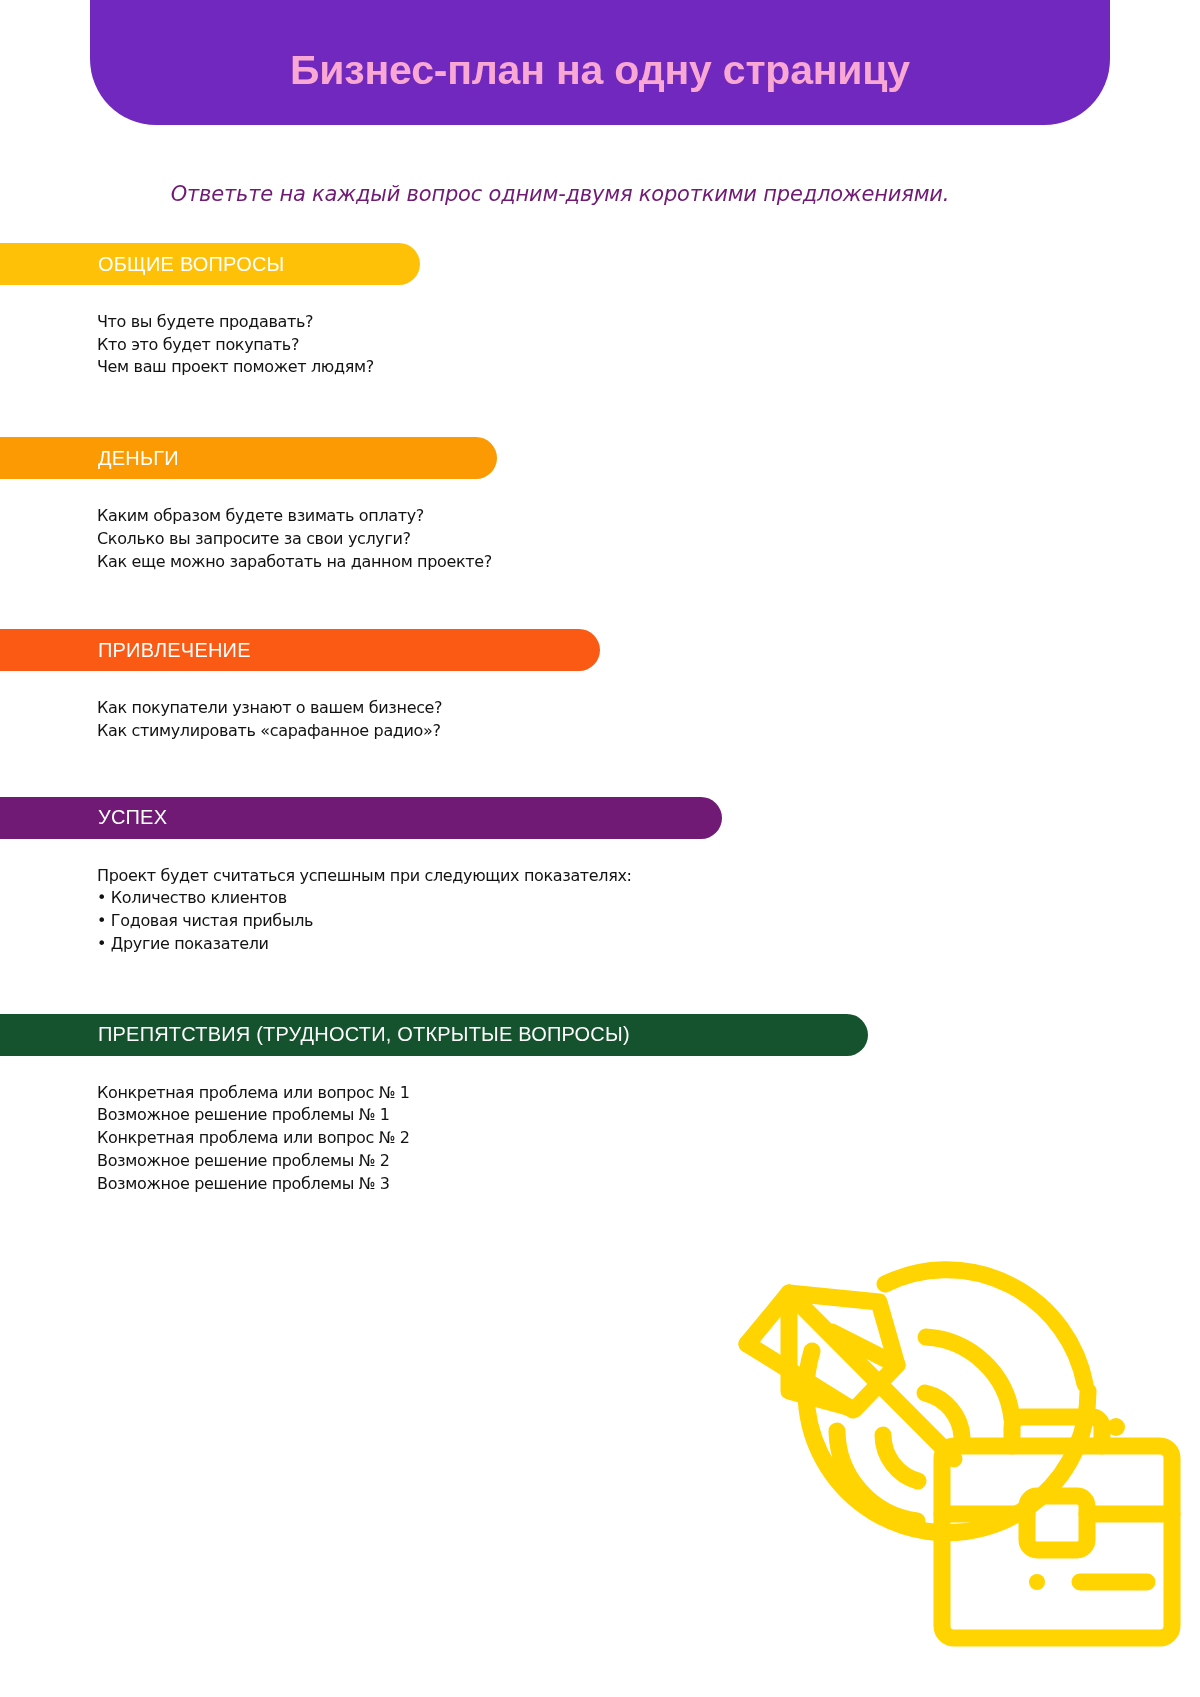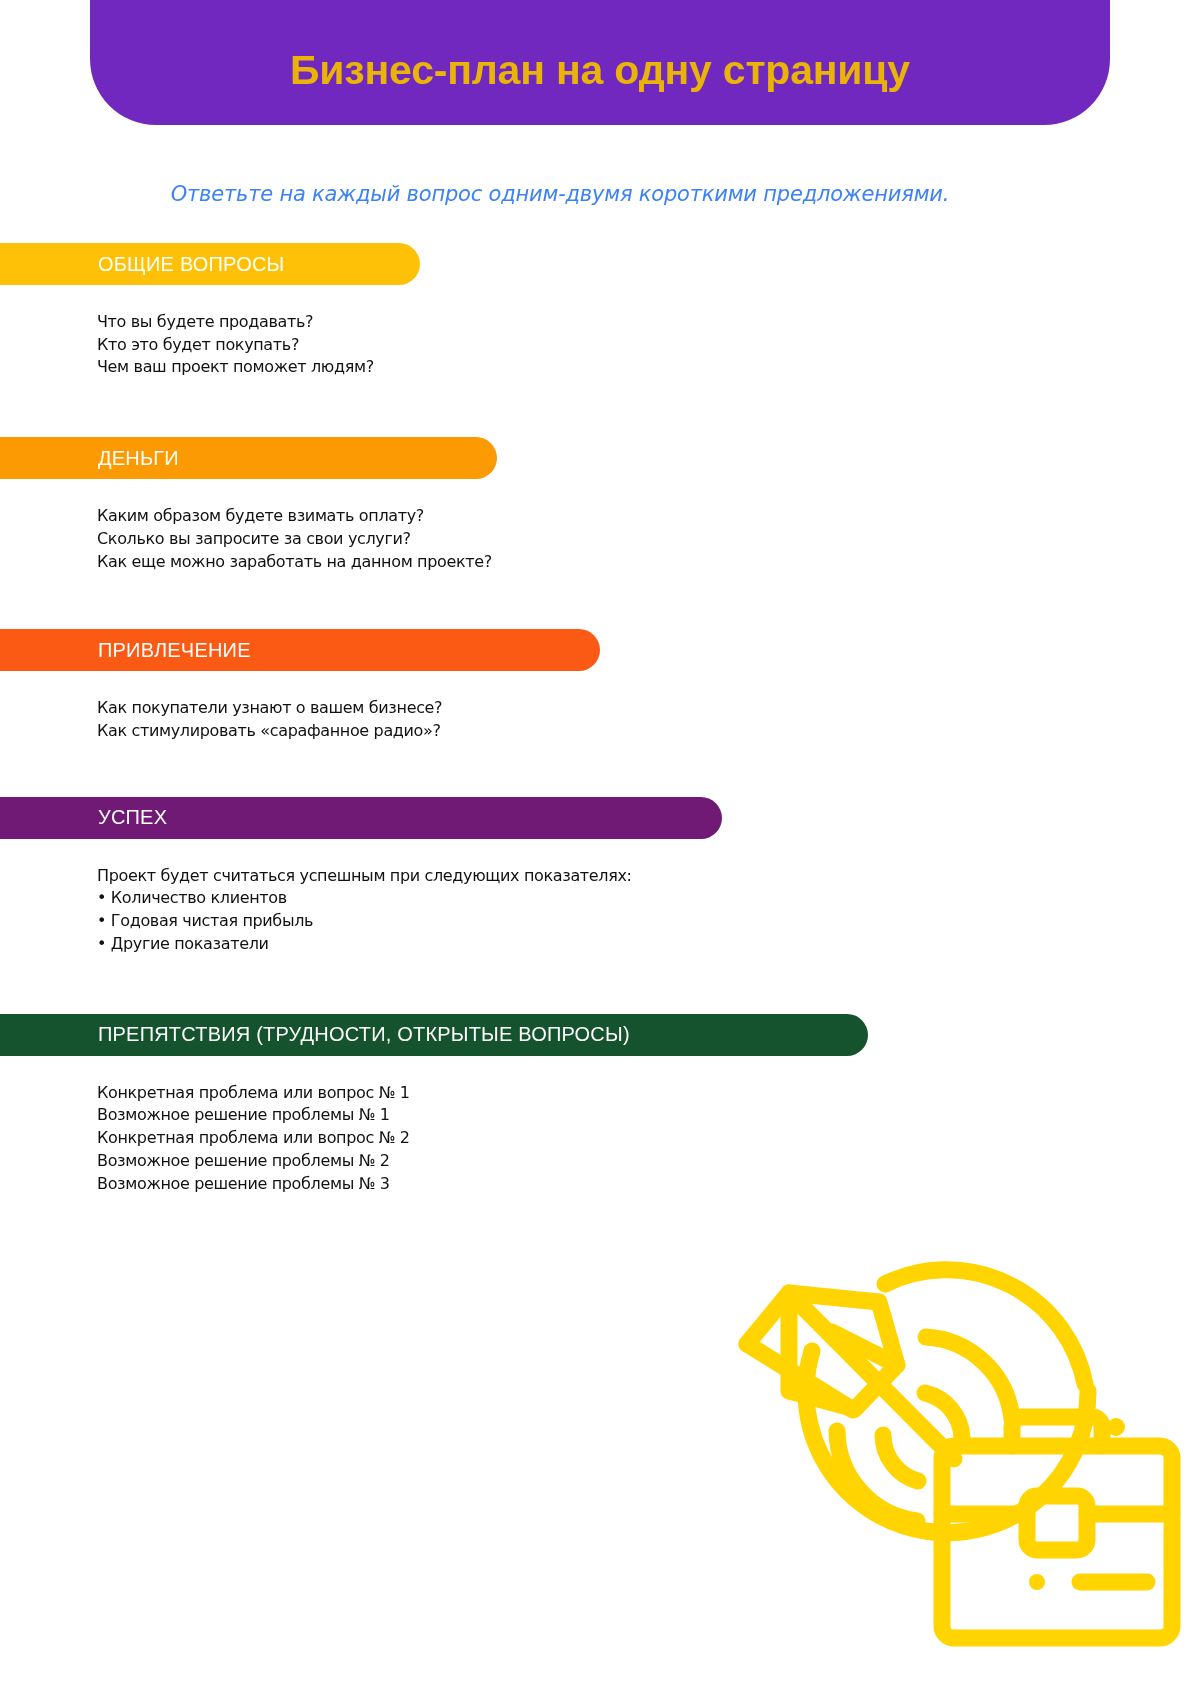--- a/index.html
+++ b/index.html
@@ -32,41 +32,41 @@
     height: 125px;
     background: #7028be;
     border-bottom-left-radius: 66px;
     border-bottom-right-radius: 66px;
     display: flex;
     align-items: center;
     justify-content: center;
     box-sizing: border-box;
   }
   .header-title {
-    color: #eab308;
+    color: #f9a8d4;
     font-family: "Liberation Sans", "DejaVu Sans", sans-serif;
     font-weight: bold;
     font-size: 41px;
     letter-spacing: -0.2px;
     white-space: nowrap;
     text-align: right;
     line-height: 1;
     margin-top: 16px;
   }
 
   
   .subtitle {
     position: absolute;
     left: 0;
     top: 182px;
     width: 1120px;
     text-align: center;
     font-style: italic;
     font-size: 21px;
-    color: #3b82f6;
+    color: #701a75;
     font-family: "DejaVu Sans", sans-serif;
     font-weight: 300;
     letter-spacing: -0.2px;
   }
 
   
   .sections {
     position: absolute;
     left: 0;
     top: 243px;

